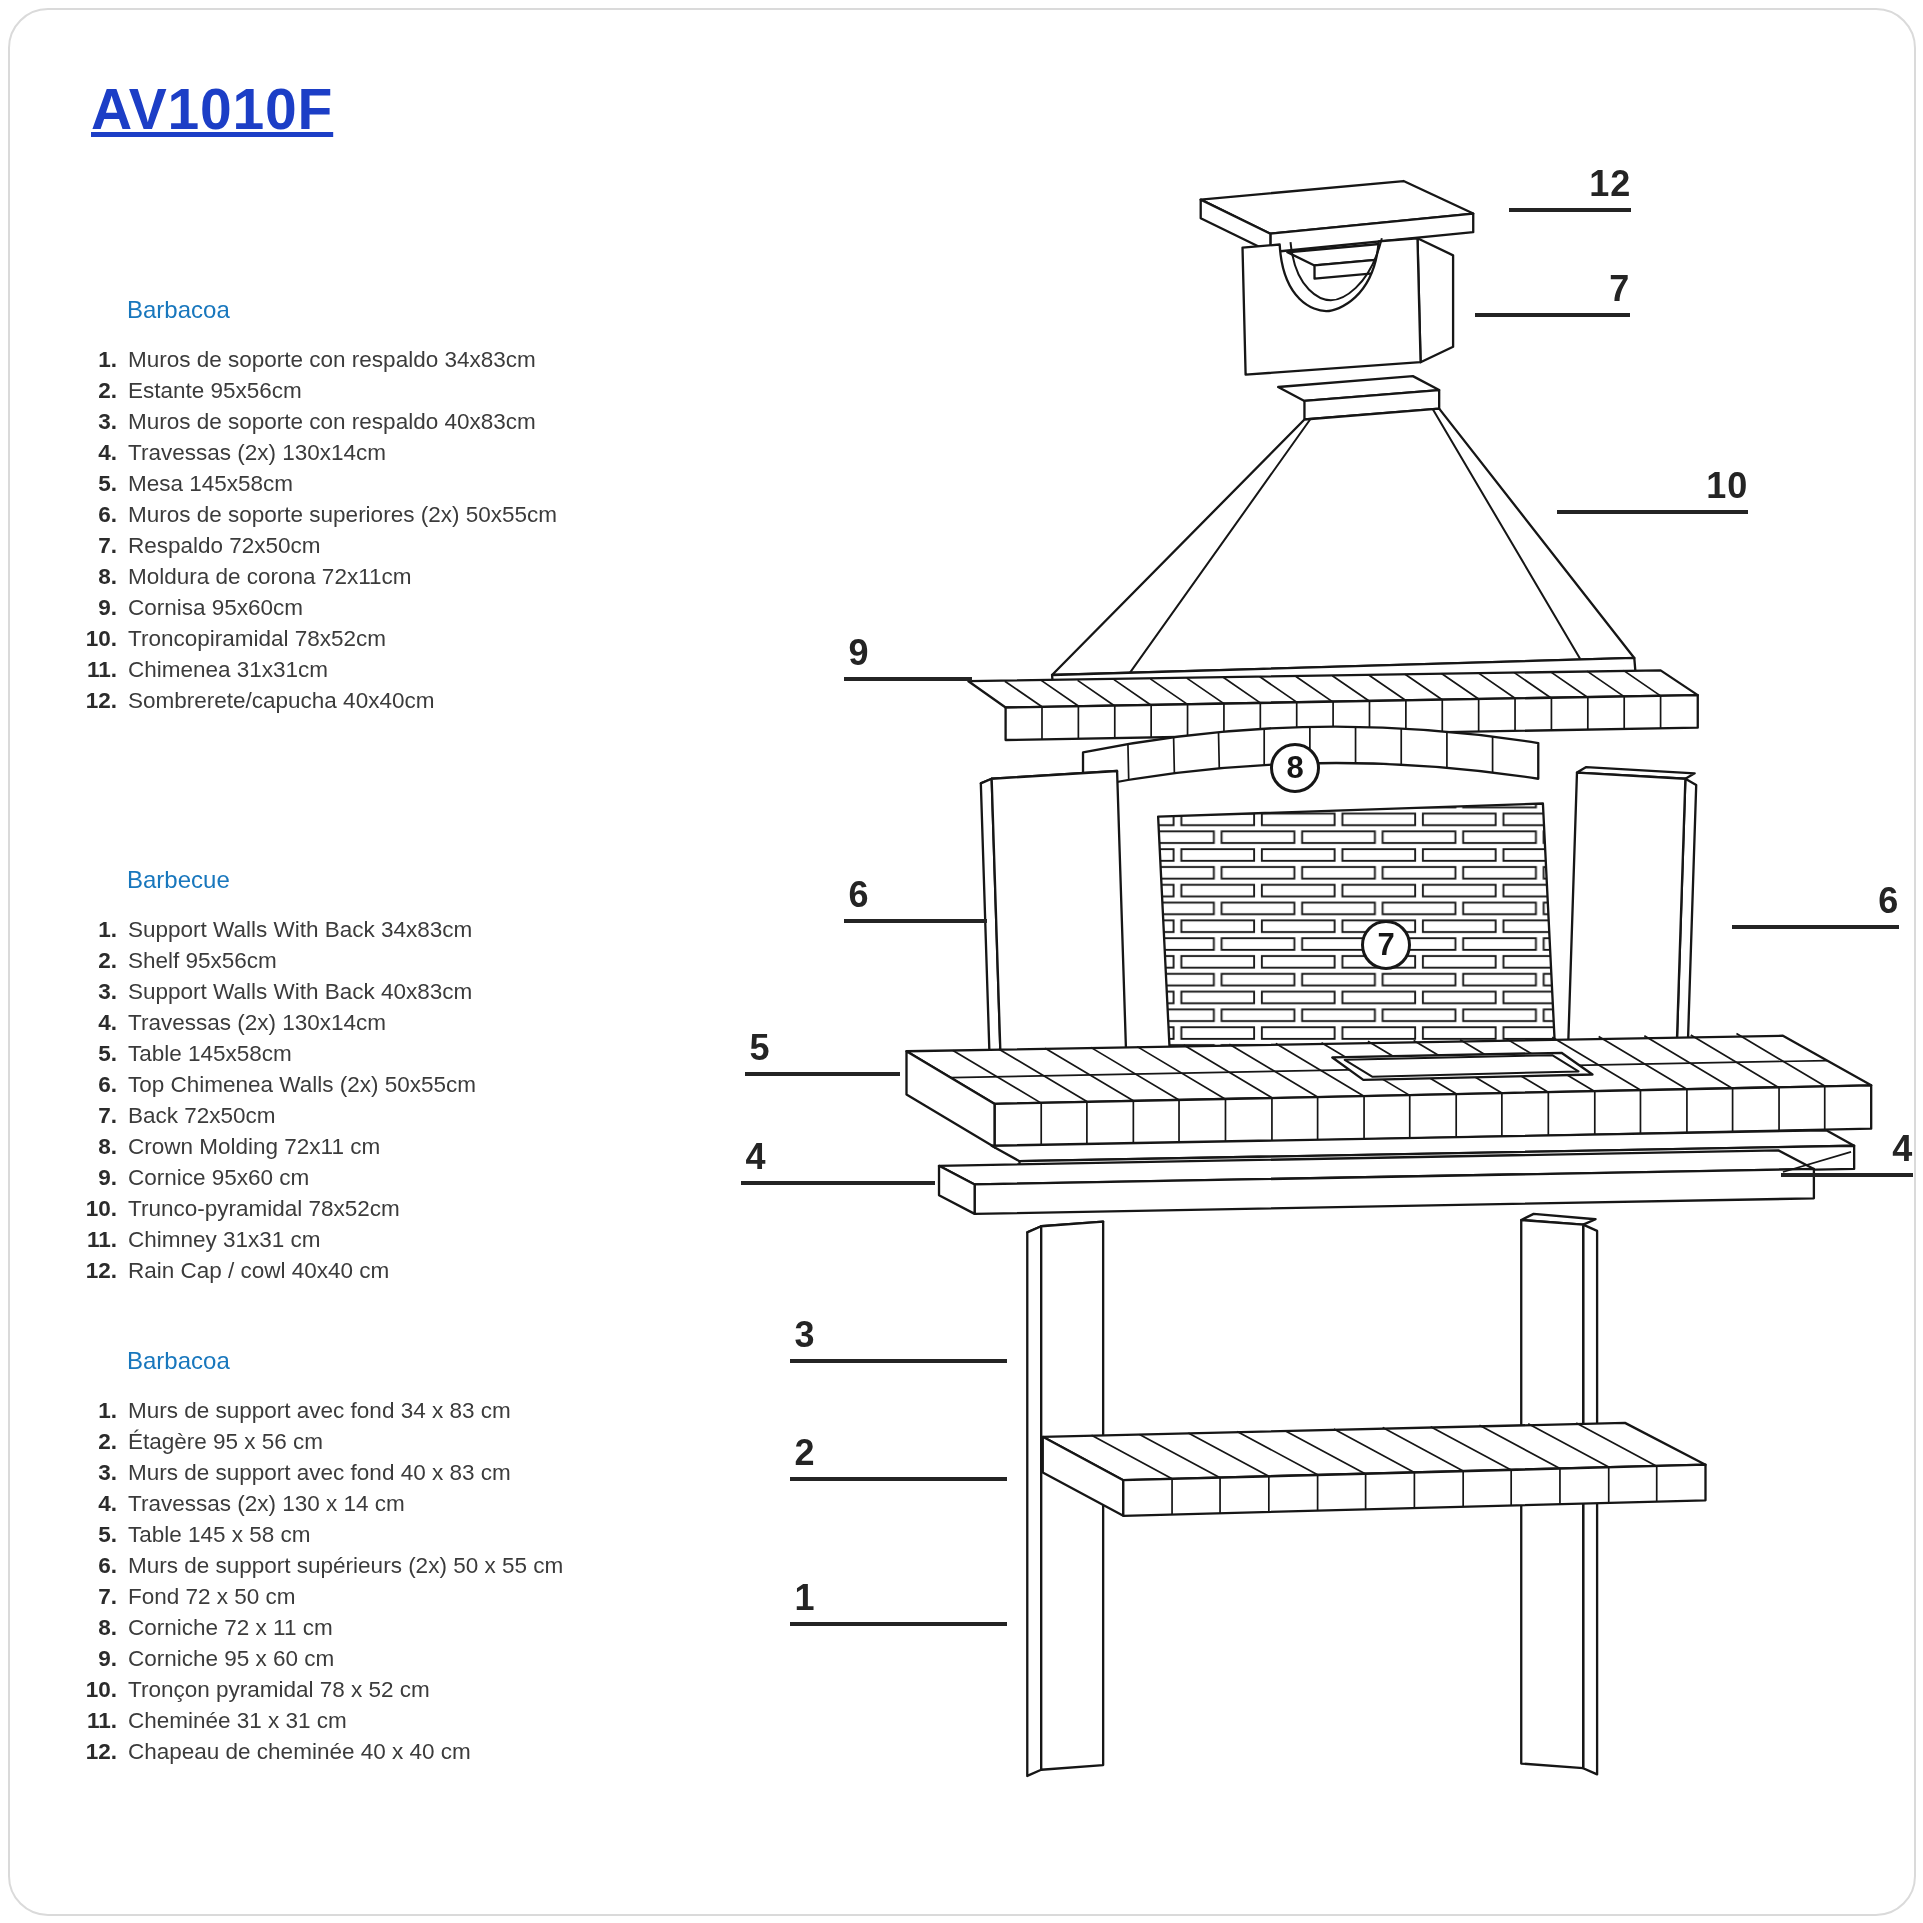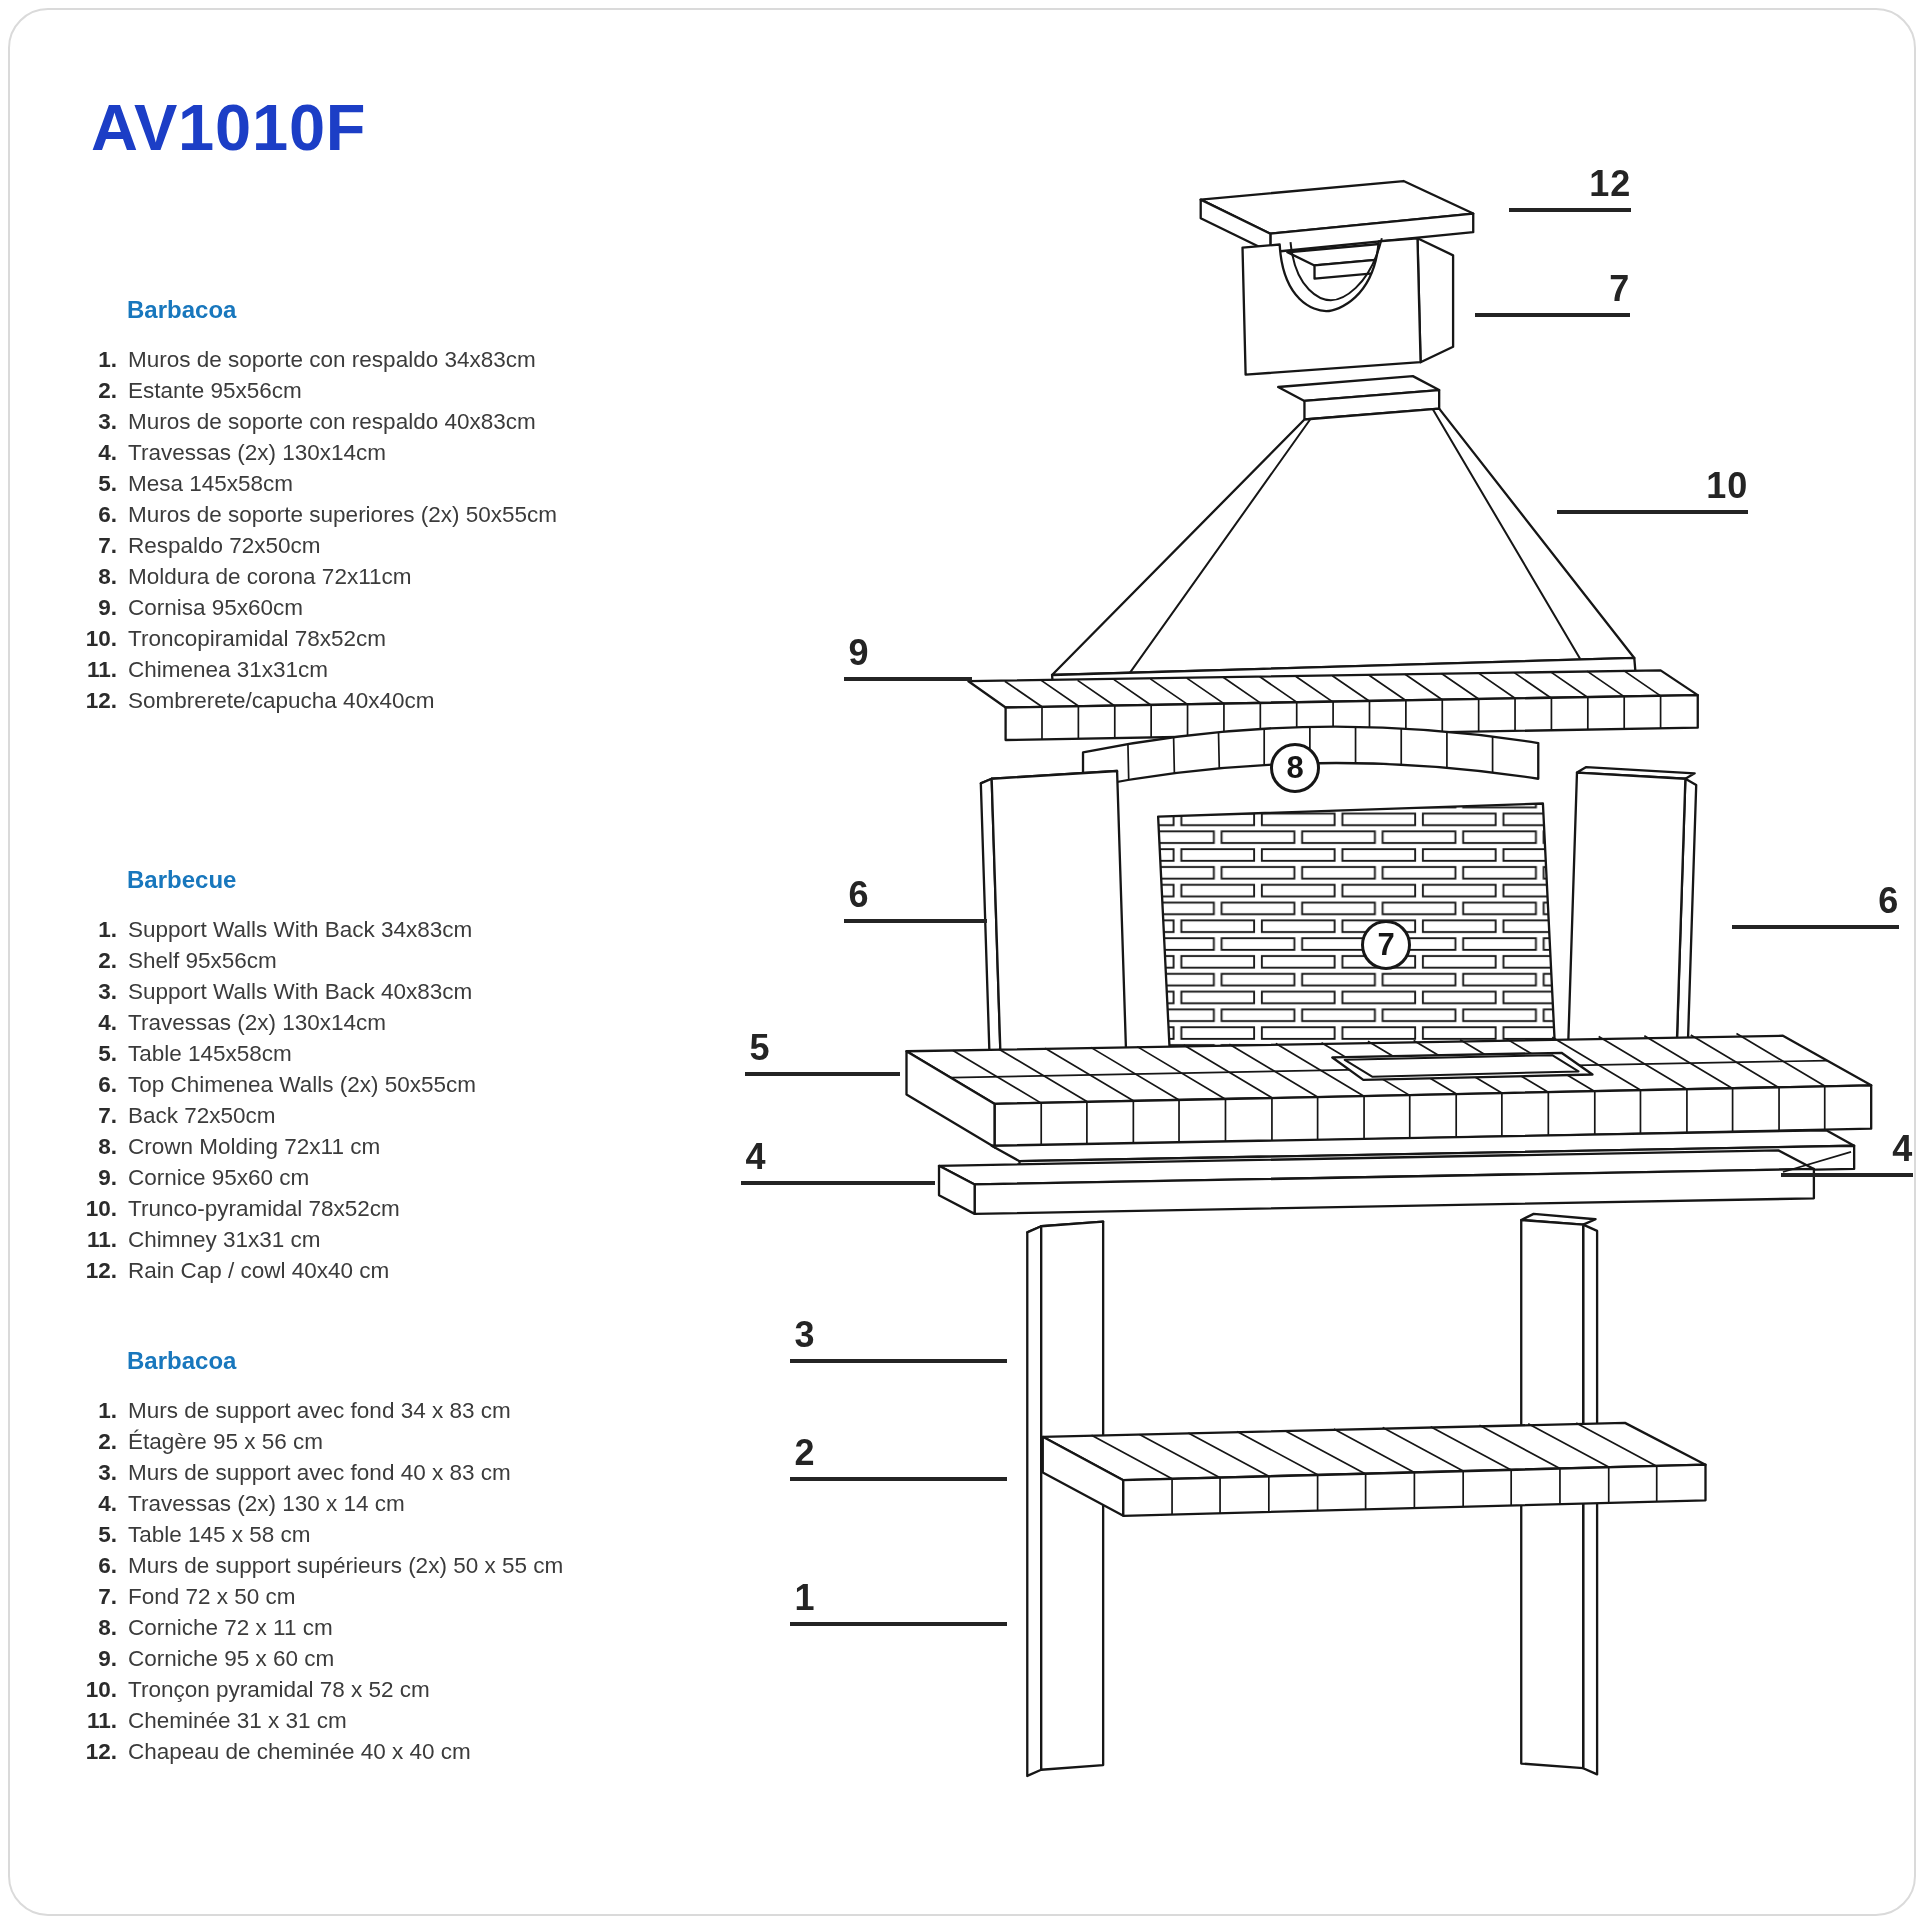--- a/index.html
+++ b/index.html
@@ -1,21 +1,21 @@
 <!DOCTYPE html>
 <html style="font-size:12.4px"><head>
 <meta charset="utf-8">
 <style>
   html,body{margin:0;padding:0;background:#fff;}
   body{width:1924px;height:1924px;position:relative;overflow:hidden;
        font-family:"Liberation Sans", sans-serif;color:#3b3b3b;}
   .frame{position:absolute;inset:7.7px;border:2.3px solid #dadada;border-radius:40px;pointer-events:none;}
-  .title{position:absolute;left:91px;top:90px;font-size:65px;font-weight:bold;color:#1c3ec6;letter-spacing:0.8px;}
+  .title{position:absolute;left:91px;top:76px;font-size:57px;font-weight:bold;color:#1c3ec6;letter-spacing:0.8px;text-decoration:underline;}
   .lang-block{position:absolute;left:77px;width:511px;}
-  .lang-h{font-size:24px;font-weight:bold;color:#1877bd;margin:0 0 20px 50px;}
+  .lang-h{font-size:24px;font-weight:normal;color:#1877bd;margin:0 0 20px 50px;}
   ol.parts{list-style:none;margin:0;padding:0;font-size:22.5px;}
   ol.parts li{display:flex;line-height:31px;}
   ol.parts .n{flex:none;width:40px;text-align:right;font-weight:bold;color:#2b2b2b;margin-right:11px;}
   ol.parts .t{white-space:nowrap;}
   #s-es{top:296px;} #s-en{top:819px;margin-top:47px;} #s-fr{top:1347px;}
   .diagram-svg{position:absolute;left:736px;top:116px;width:1188px;height:1742px;}
   .face{fill:#ffffff;stroke:#161616;stroke-width:3;stroke-linejoin:round;}
   .ln{fill:none;stroke:#161616;stroke-width:2.6;stroke-linejoin:round;}
   .joint{fill:none;stroke:#161616;stroke-width:2.2;}
   .co{position:absolute;display:flex;flex-direction:column;align-items:flex-end;}

